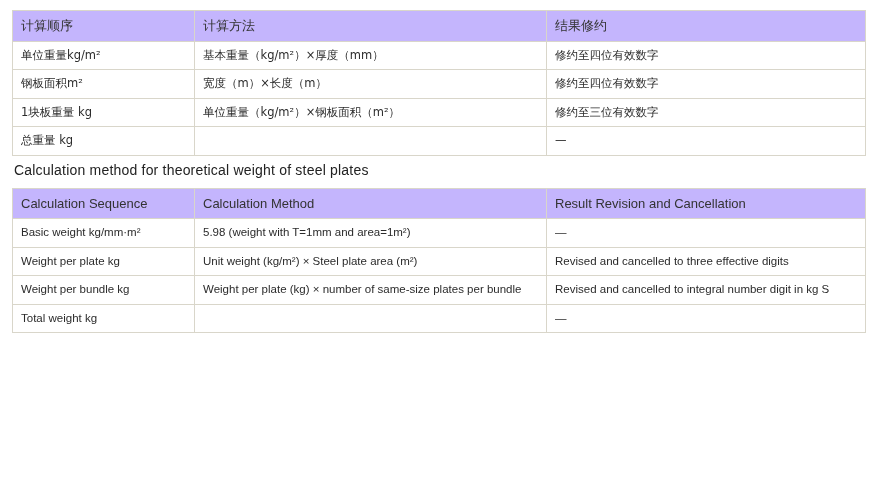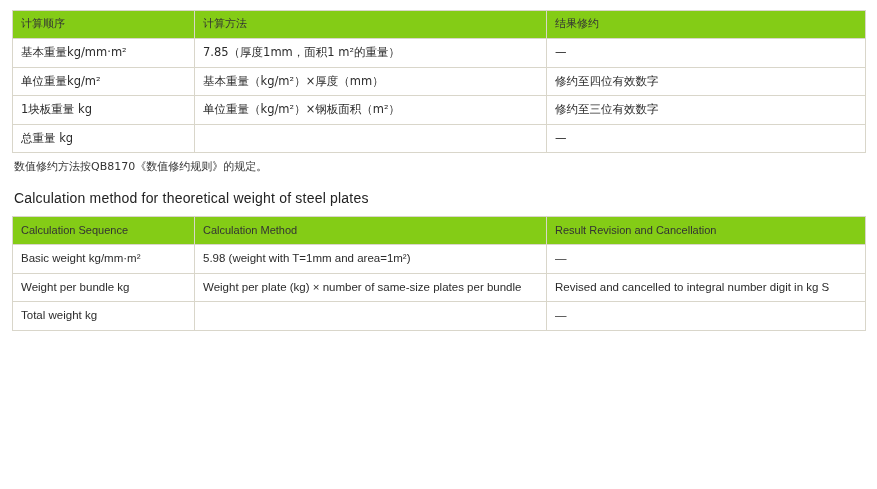--- a/index.html
+++ b/index.html
@@ -41,23 +41,23 @@
     border: 1px solid #d9d6ca;
     padding: 6px 8px;
     text-align: left;
     vertical-align: middle;
     font-weight: normal;
     color: #2b2b2b;
     line-height: 1.35;
     height: 15px;
   }
   table.doc-table thead th {
-    background: #84cc16;
+    background: #c4b5fd;
     color: #333;
-    font-size: 11px;
+    font-size: 13px;
   }
   table.doc-table tbody td {
     background: #ffffff;
   }
   col.c1 { width: 182px; }
   col.c2 { width: 352px; }
   col.c3 { width: 319px; }
   .note {
     font-size: 11px;
     color: #333;
@@ -82,43 +82,42 @@
       </colgroup>
     <thead>
       <tr>
         <th>计算顺序</th>
         <th>计算方法</th>
         <th>结果修约</th>
       </tr>
     </thead>
     <tbody>
       <tr>
-        <td>基本重量kg/mm·m²</td>
-        <td>7.85（厚度1mm，面积1 m²的重量）</td>
-        <td>—</td>
+        <td>单位重量kg/m²</td>
+        <td>基本重量（kg/m²）×厚度（mm）</td>
+        <td>修约至四位有效数字</td>
       </tr>
       <tr>
-        <td>单位重量kg/m²</td>
-        <td>基本重量（kg/m²）×厚度（mm）</td>
+        <td>钢板面积m²</td>
+        <td>宽度（m）×长度（m）</td>
         <td>修约至四位有效数字</td>
       </tr>
       <tr>
         <td>1块板重量 kg</td>
         <td>单位重量（kg/m²）×钢板面积（m²）</td>
         <td>修约至三位有效数字</td>
       </tr>
       <tr>
         <td>总重量 kg</td>
         <td></td>
         <td>—</td>
       </tr>
     </tbody>
   </table>
 
-  <div class="note zh">数值修约方法按QB8170《数值修约规则》的规定。</div>
 
   <h2 class="section-title en">Calculation method for theoretical weight of steel plates</h2>
 
   <table class="doc-table">
     <colgroup>
         <col class="c1">
         <col class="c2">
         <col class="c3">
       </colgroup>
     <thead>
@@ -128,20 +127,25 @@
         <th>Result Revision and Cancellation</th>
       </tr>
     </thead>
     <tbody>
       <tr>
         <td>Basic weight kg/mm·m²</td>
         <td>5.98 (weight with T=1mm and area=1m²)</td>
         <td>—</td>
       </tr>
       <tr>
+        <td>Weight per plate kg</td>
+        <td>Unit weight (kg/m²) × Steel plate area (m²)</td>
+        <td>Revised and cancelled to three effective digits</td>
+      </tr>
+      <tr>
         <td>Weight per bundle kg</td>
         <td>Weight per plate (kg) × number of same-size plates per bundle</td>
         <td>Revised and cancelled to integral number digit in kg S</td>
       </tr>
       <tr>
         <td>Total weight kg</td>
         <td></td>
         <td>—</td>
       </tr>
     </tbody>

